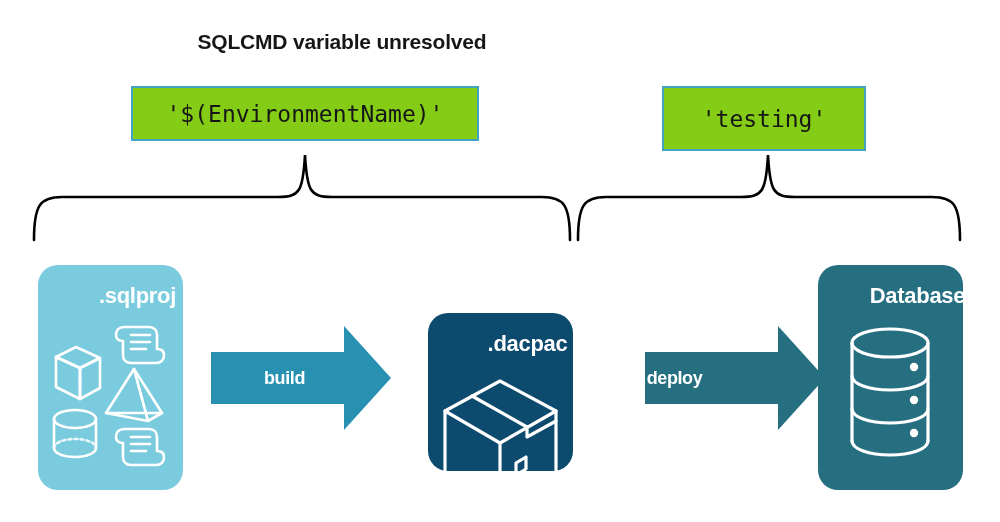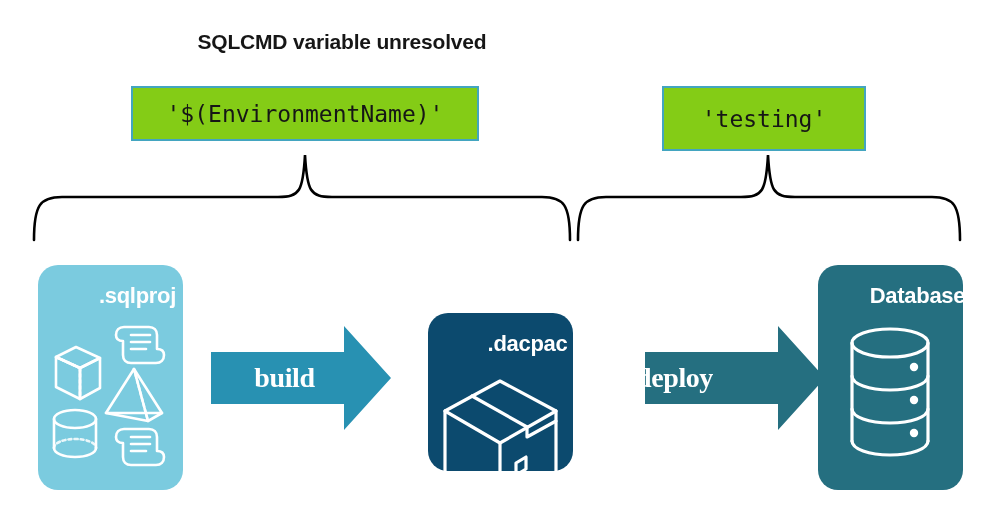--- a/index.html
+++ b/index.html
@@ -105,23 +105,23 @@
   .arrow-wrap svg { display: block; width: 180px; height: 104px; }
   .arrow-label {
     position: absolute;
     left: 0;
     top: 0;
     width: 133px;
     height: 104px;
     display: flex;
     align-items: center;
     justify-content: center;
-    font-family: Liberation Serif, serif;
+    font-family: Liberation Sans, sans-serif;
     font-weight: bold;
-    font-size: 28px;
+    font-size: 18px;
     color: #ffffff;
     letter-spacing: -0.4px;
     white-space: nowrap;
     padding-left: 14px;
     box-sizing: border-box;
   }
 </style>
 </head>
 <body>
 

